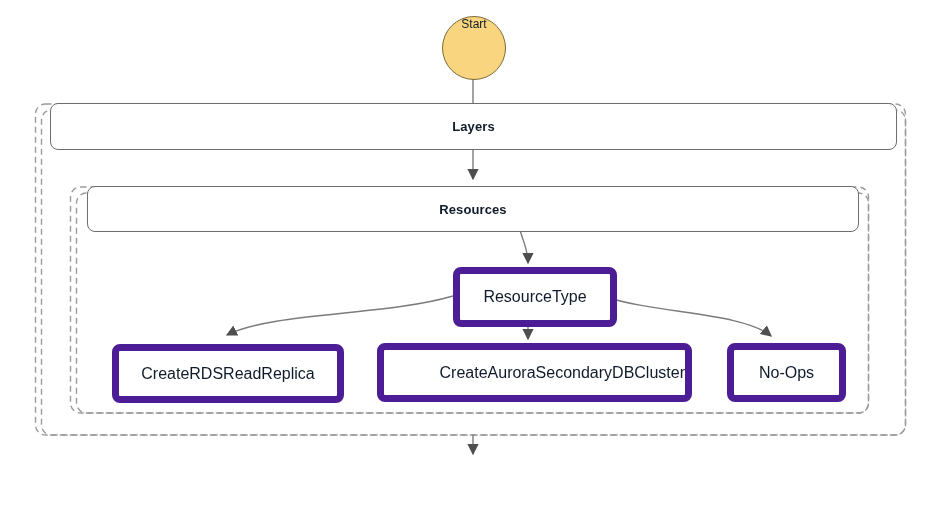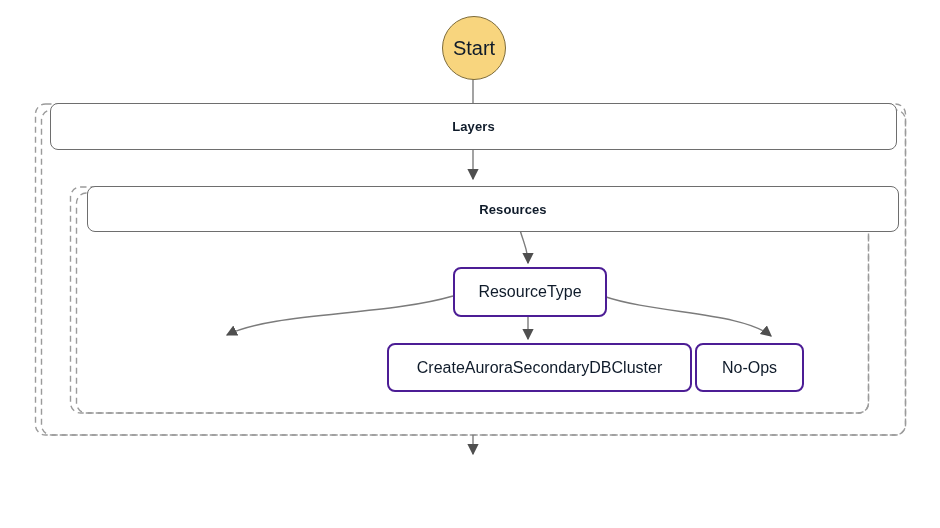--- a/index.html
+++ b/index.html
@@ -29,47 +29,47 @@
     align-items: center;
     justify-content: center;
     font-weight: 700;
     font-size: 13px;
     letter-spacing: 0.1px;
   }
   .state-node {
     position: absolute;
     z-index: 3;
     background: #ffffff;
-    border: 2px solid #4c1d95;
+    border: 7px solid #4c1d95;
     border-radius: 8px;
     display: flex;
     align-items: center;
     justify-content: center;
     font-size: 16px;
   }
   .terminal-node {
     position: absolute;
     z-index: 3;
     background: #f8d57e;
     border: 1px solid #7d6b3a;
     border-radius: 50%;
     display: flex;
-    align-items: center;
+    align-items: flex-start;
     justify-content: center;
-    font-size: 20px;
+    font-size: 12px;
   }
   
   #start-node  { left: 442px; top: 16px;  width: 62px;  height: 62px; }
   #end-node    { left: 446px; top: 459px; width: 56px;  height: 56px; }
   #layers-header    { left: 50px; top: 103px; width: 845px; height: 45px; }
-  #resources-header { left: 87px; top: 186px; width: 770px; height: 44px; padding-left: 40px; }
+  #resources-header { left: 87px; top: 186px; width: 770px; height: 44px; }
   #resource-type-node { left: 453px; top: 267px; width: 150px; height: 46px; }
   #create-rds-node    { left: 112px; top: 344px; width: 218px; height: 45px; }
-  #create-aurora-node { left: 387px; top: 343px; width: 301px; height: 45px; }
-  #no-ops-node        { left: 695px; top: 343px; width: 105px; height: 45px; }
+  #create-aurora-node { left: 377px; top: 343px; width: 301px; height: 45px; justify-content: flex-end; }
+  #no-ops-node        { left: 727px; top: 343px; width: 105px; height: 45px; }
 </style>
 </head>
 <body>
 
 <div id="canvas">
 
   <svg id="edges-layer" width="940" height="528" viewBox="0 0 940 528" xmlns="http://www.w3.org/2000/svg">
     <defs>
       <marker id="arrow" viewBox="0 0 9 9" refX="8" refY="4.5" markerWidth="8" markerHeight="8" orient="auto">
         <path d="M0,0 L9,4.5 L0,9 Z" fill="#4f4f4f"></path>
@@ -100,20 +100,23 @@
   </div>
 
   <div id="resources-header" class="group-header">
     <span>Resources</span>
   </div>
 
   <div id="resource-type-node" class="state-node">
     <span>ResourceType</span>
   </div>
 
+  <div id="create-rds-node" class="state-node">
+    <span>CreateRDSReadReplica</span>
+  </div>
 
   <div id="create-aurora-node" class="state-node">
     <span>CreateAuroraSecondaryDBCluster</span>
   </div>
 
   <div id="no-ops-node" class="state-node">
     <span>No-Ops</span>
   </div>
 
 

